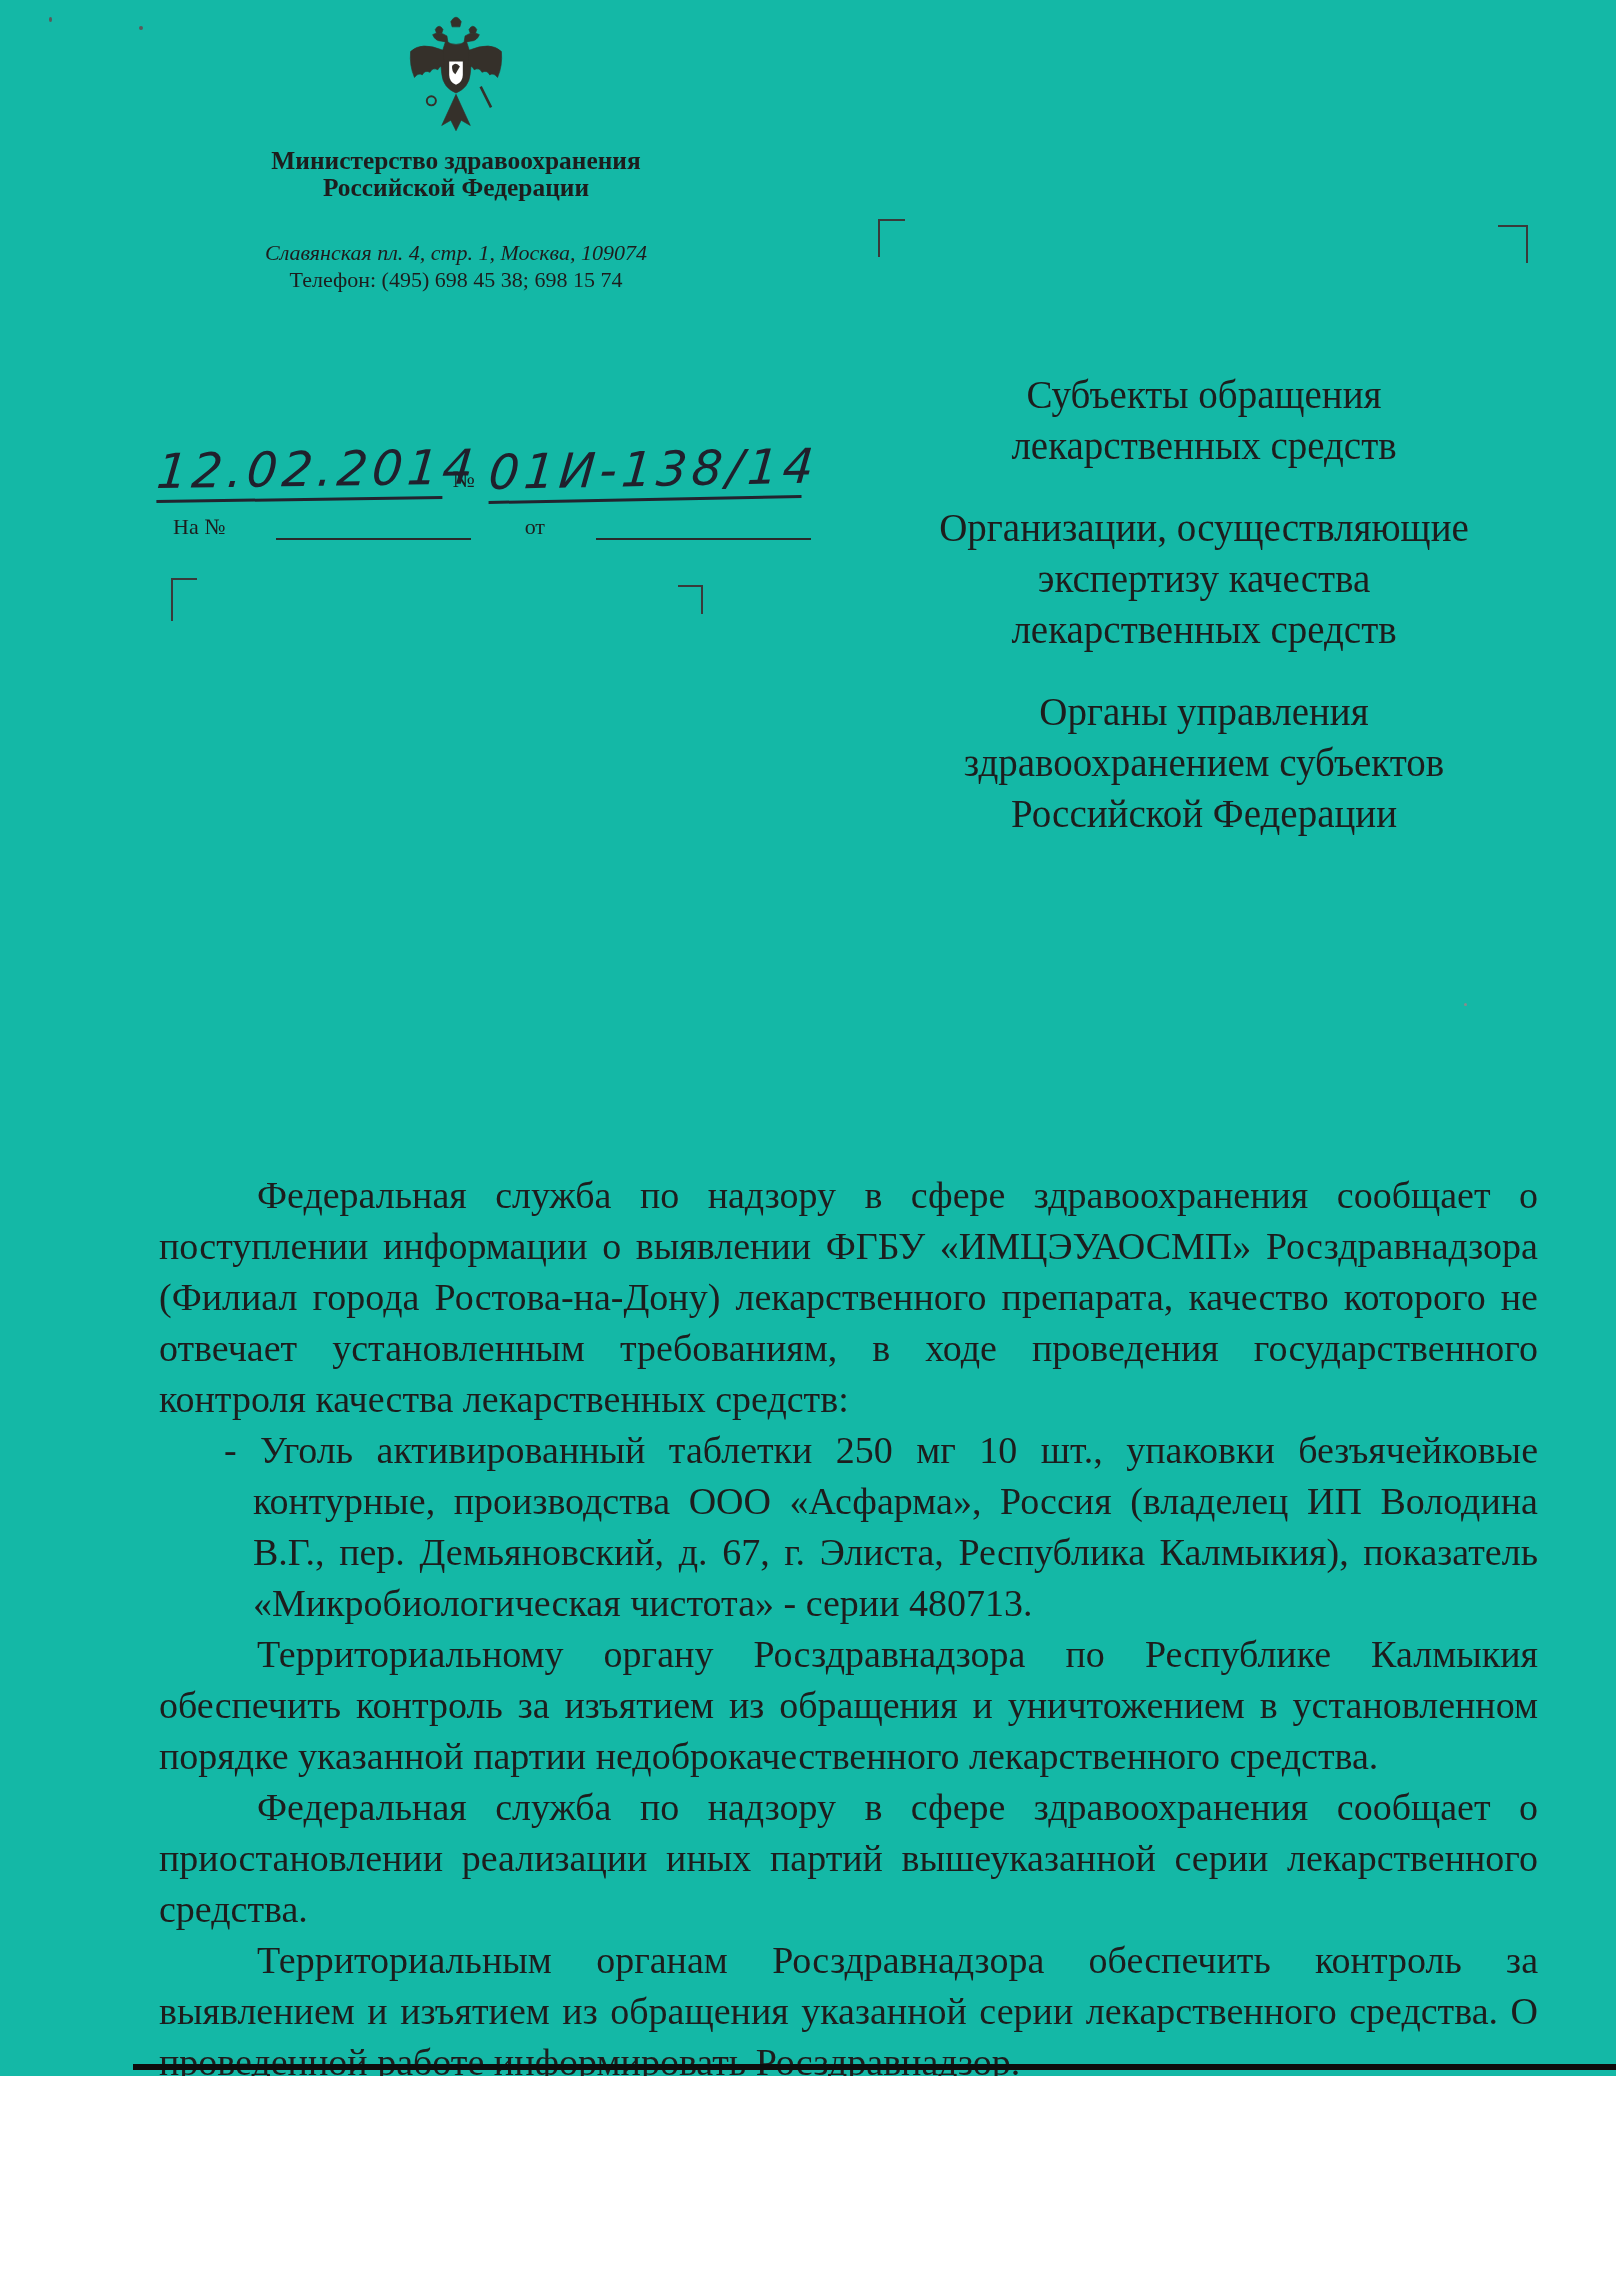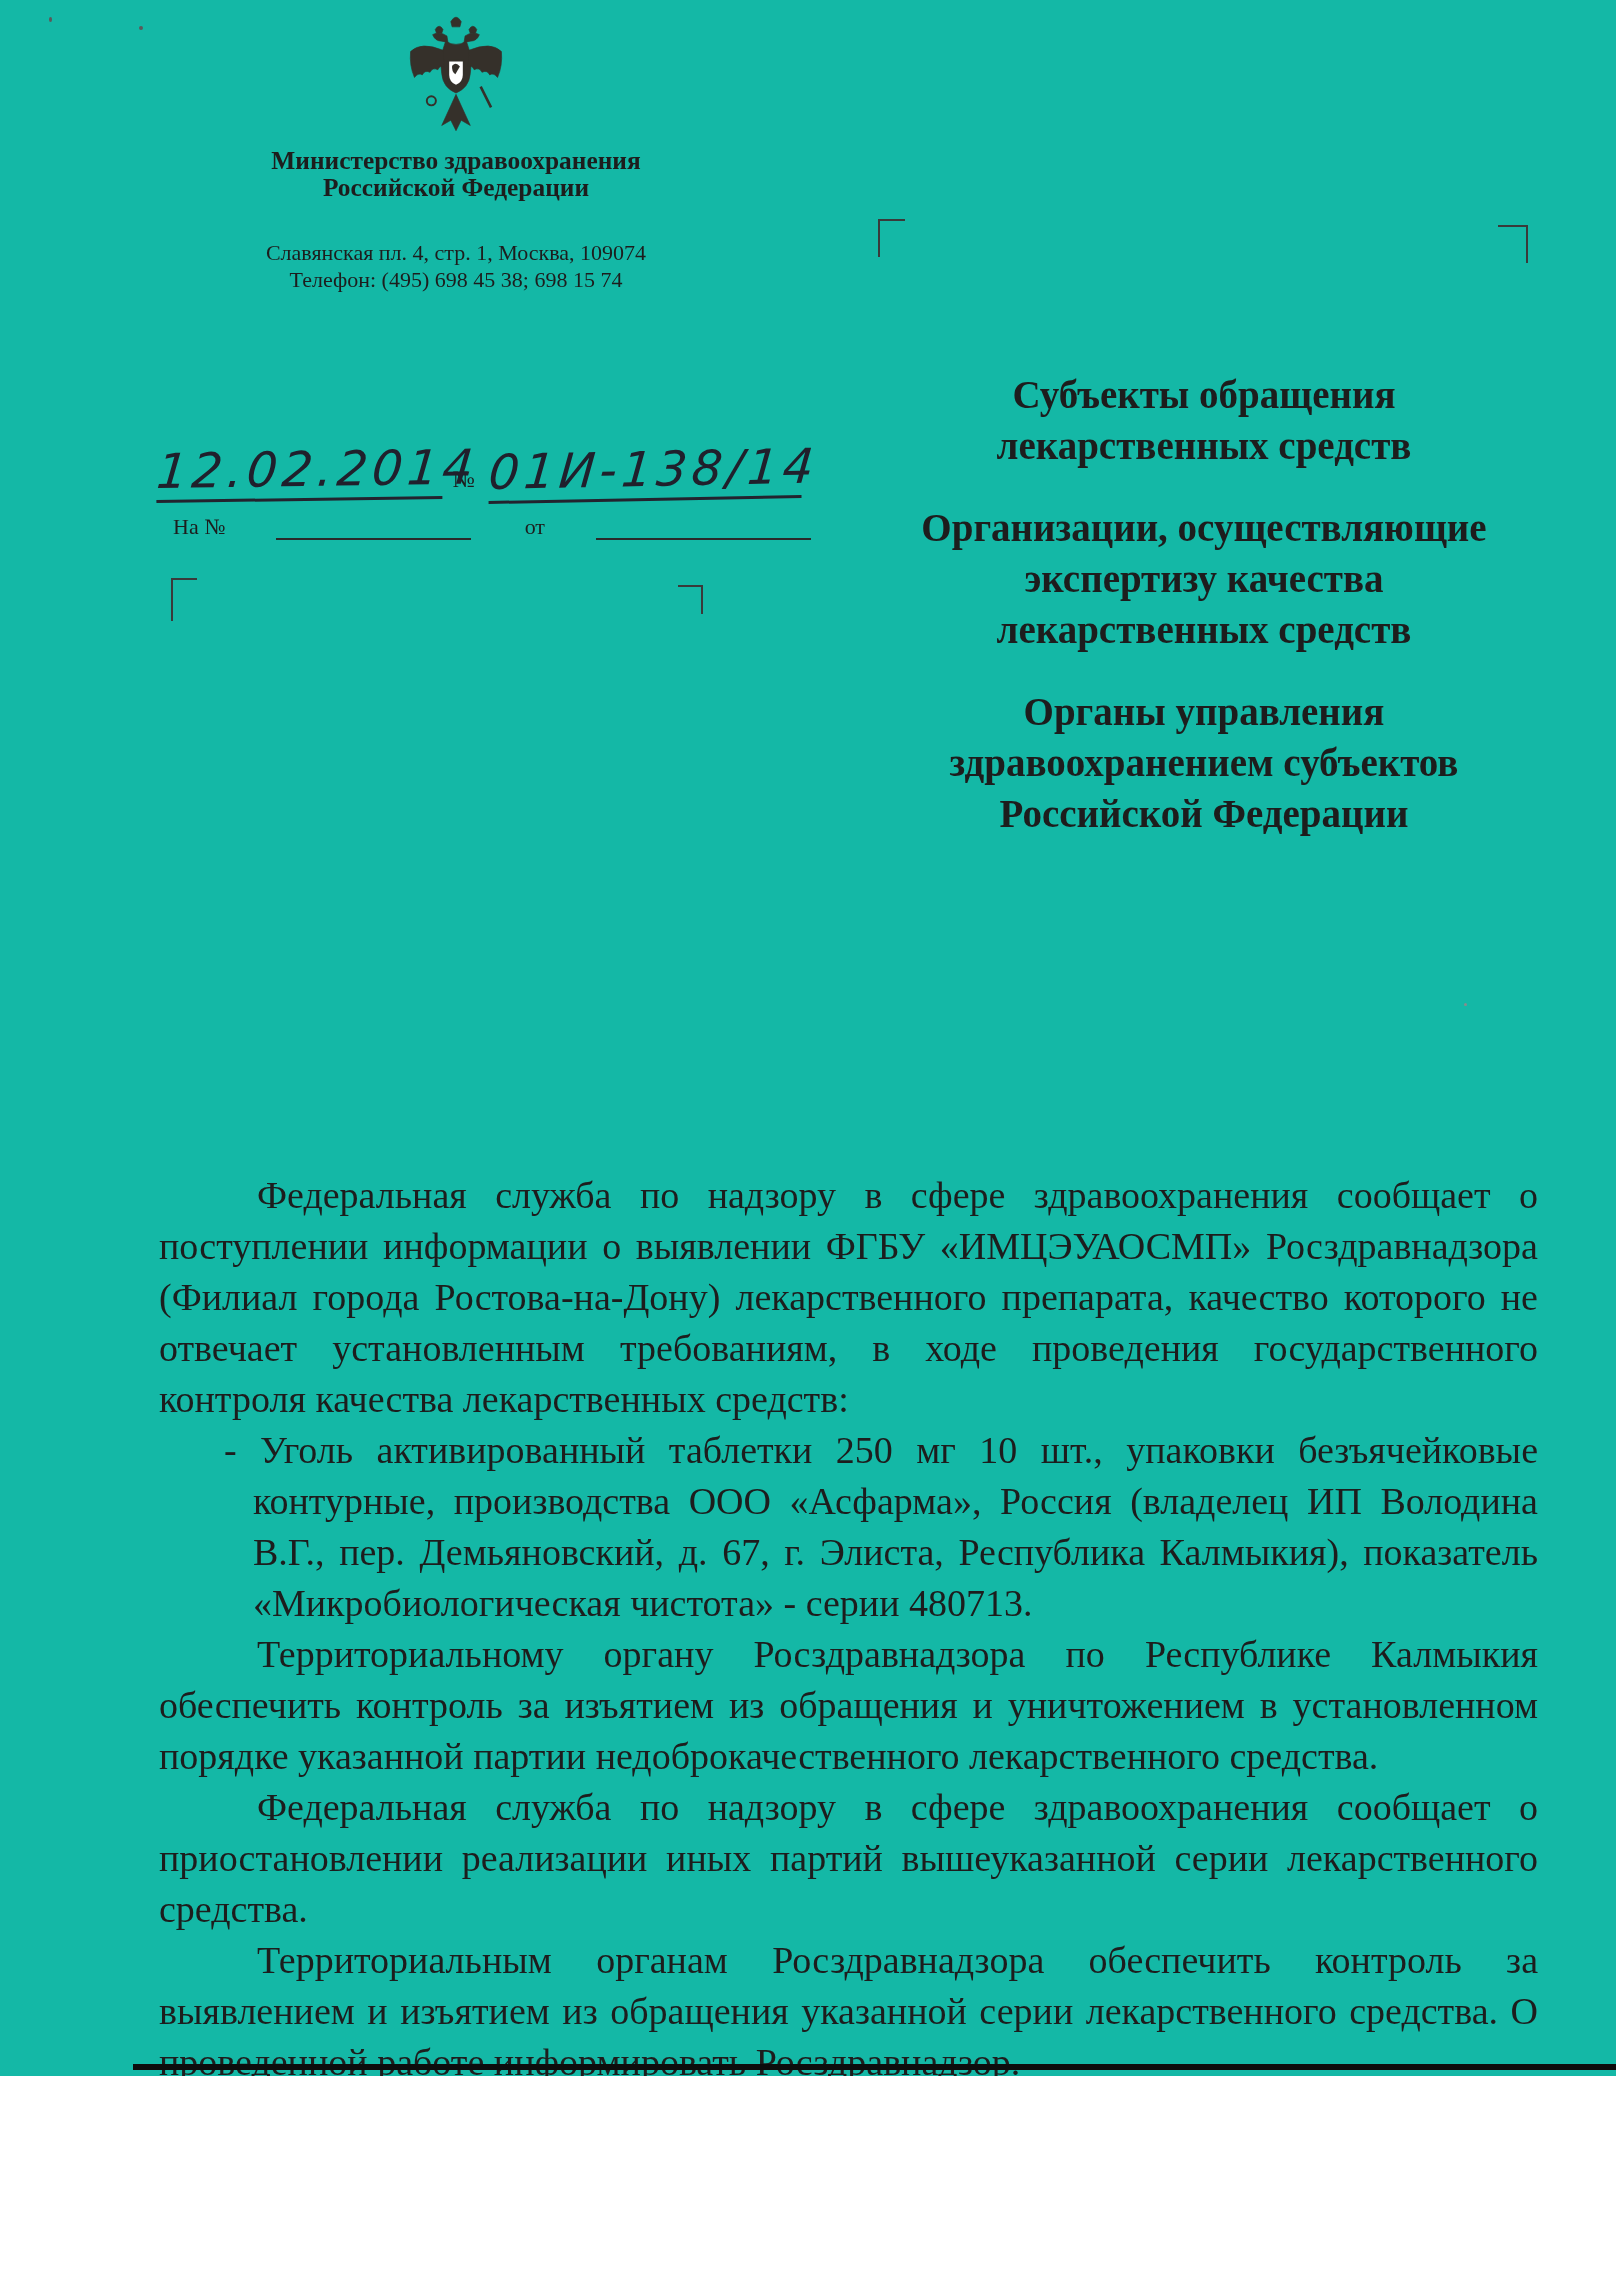--- a/index.html
+++ b/index.html
@@ -8,37 +8,37 @@
 
   .page {
     position:absolute; inset:0;
     width:1617px; height:2076px;
     background:#14b8a6;
     font-family:"Liberation Serif","DejaVu Serif",serif;
     color:#1d1d1d;
     overflow:hidden;
   }
 
-  .preline { white-space:pre-line;font-weight:bold; }
+  .preline { white-space:pre-line; }
 
   
   .letterhead {
     position:absolute; left:163px; top:10.4px; width:586px;
     text-align:center;
   }
   .emblem { width:104px; height:133px; margin:0 auto 2.6px; }
   .ministry {
     font-weight:bold; font-size:25.4px; line-height:27px; margin-top:3.9px;
   }
   .agency {
     font-weight:bold; font-size:30px; line-height:34px; margin-top:17px;
     letter-spacing:0.3px;
   }
   .addr { font-size:22px; line-height:27px; }
-  .addr.first { margin-top:38px; }
+  .addr.first { margin-top:38px;font-style:italic; }
 
   
   .ref-row {
     position:absolute; left:156px; top:422px; height:79px;
     display:flex; align-items:flex-end;
   }
   .handwritten {
     font-family:"DejaVu Sans",sans-serif;
     font-style:italic;
     font-size:48px;

